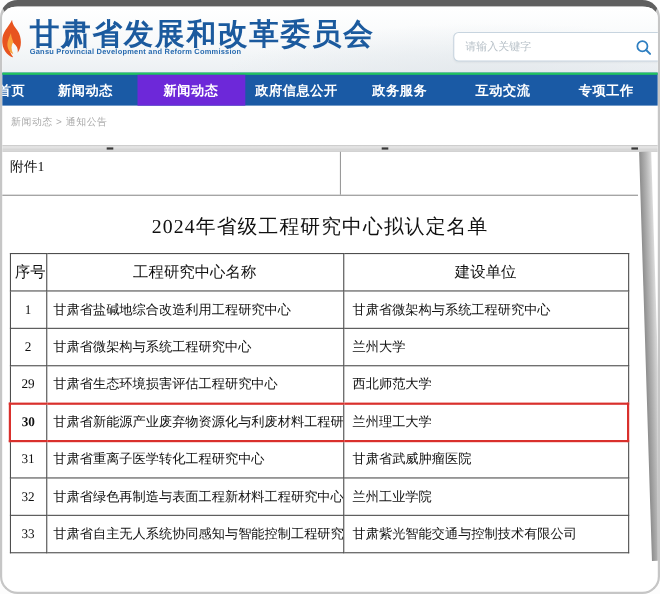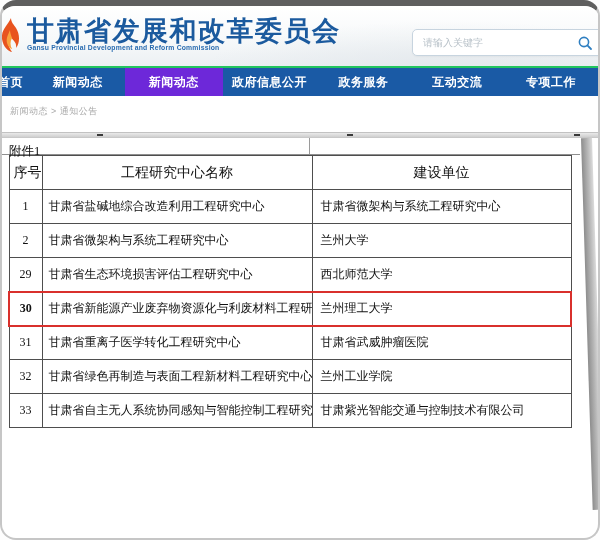--- a/index.html
+++ b/index.html
@@ -50,21 +50,21 @@
   .divider { position:relative; margin-top:14px; height:6px;
     background:linear-gradient(#e9e9e9,#cfcfcf); border-top:1px solid #c2c2c2; border-bottom:1px solid #c8c8c8; }
   .divider .tick { position:absolute; top:1px; width:6px; height:2px; background:#3a3a3a; }
   
   .attachment { position:relative; font-family:"Liberation Serif",serif; color:#111; }
   .page-edge {
     position:absolute; right:6px; top:0; width:11px; height:372px;
     background:linear-gradient(to right,#8d8d8d,#b6b6b6 55%,#dcdcdc);
     transform:rotate(-1.8deg); transform-origin:top center; z-index:5;
   }
-  .fj-row { position:relative; height:17px; line-height:27px; border-bottom:1px solid #8f8f8f; padding-left:7px; font-size:12.5px; width:578px; }
+  .fj-row { position:relative; height:40px; line-height:27px; border-bottom:1px solid #8f8f8f; padding-left:7px; font-size:12.5px; width:578px; }
   .fj-vline { position:absolute; left:307px; top:0; bottom:0; width:1px; background:#9a9a9a; }
   .doc-title { height:52px; line-height:56px; text-align:center; font-size:18px; letter-spacing:1px; width:578px; }
   table.rec-table { border-collapse:collapse; table-layout:fixed; margin-left:6px; width:562px; font-size:12px; }
   .rec-table col.c-no   { width:33px; }
   .rec-table col.c-name { width:270px; }
   .rec-table col.c-unit { width:259px; }
   .rec-table th, .rec-table td { border:1px solid #4e4e4e; height:34px; padding:0 4px; overflow:hidden; white-space:nowrap; }
   .rec-table th { font-weight:normal; text-align:center; font-size:14px; }
   .rec-table td.col-no { text-align:center; font-family:"Liberation Serif",serif; }
   .rec-table td.col-name { padding-left:6px; }
@@ -116,20 +116,21 @@
     <span class="tick" style="left:345px"></span>
     <span class="tick" style="left:572px"></span>
   </div>
 
   <div class="attachment">
     <div class="page-edge"></div>
     <div class="fj-row">
       <span>附件1</span>
       <span class="fj-vline"></span>
     </div>
+    <div class="doc-title">2024年省级工程研究中心拟认定名单</div>
 
     <table class="rec-table">
       <colgroup>
           <col class="c-no">
           <col class="c-name">
           <col class="c-unit">
         </colgroup>
       <thead>
         <tr>
           <th>序号</th>

